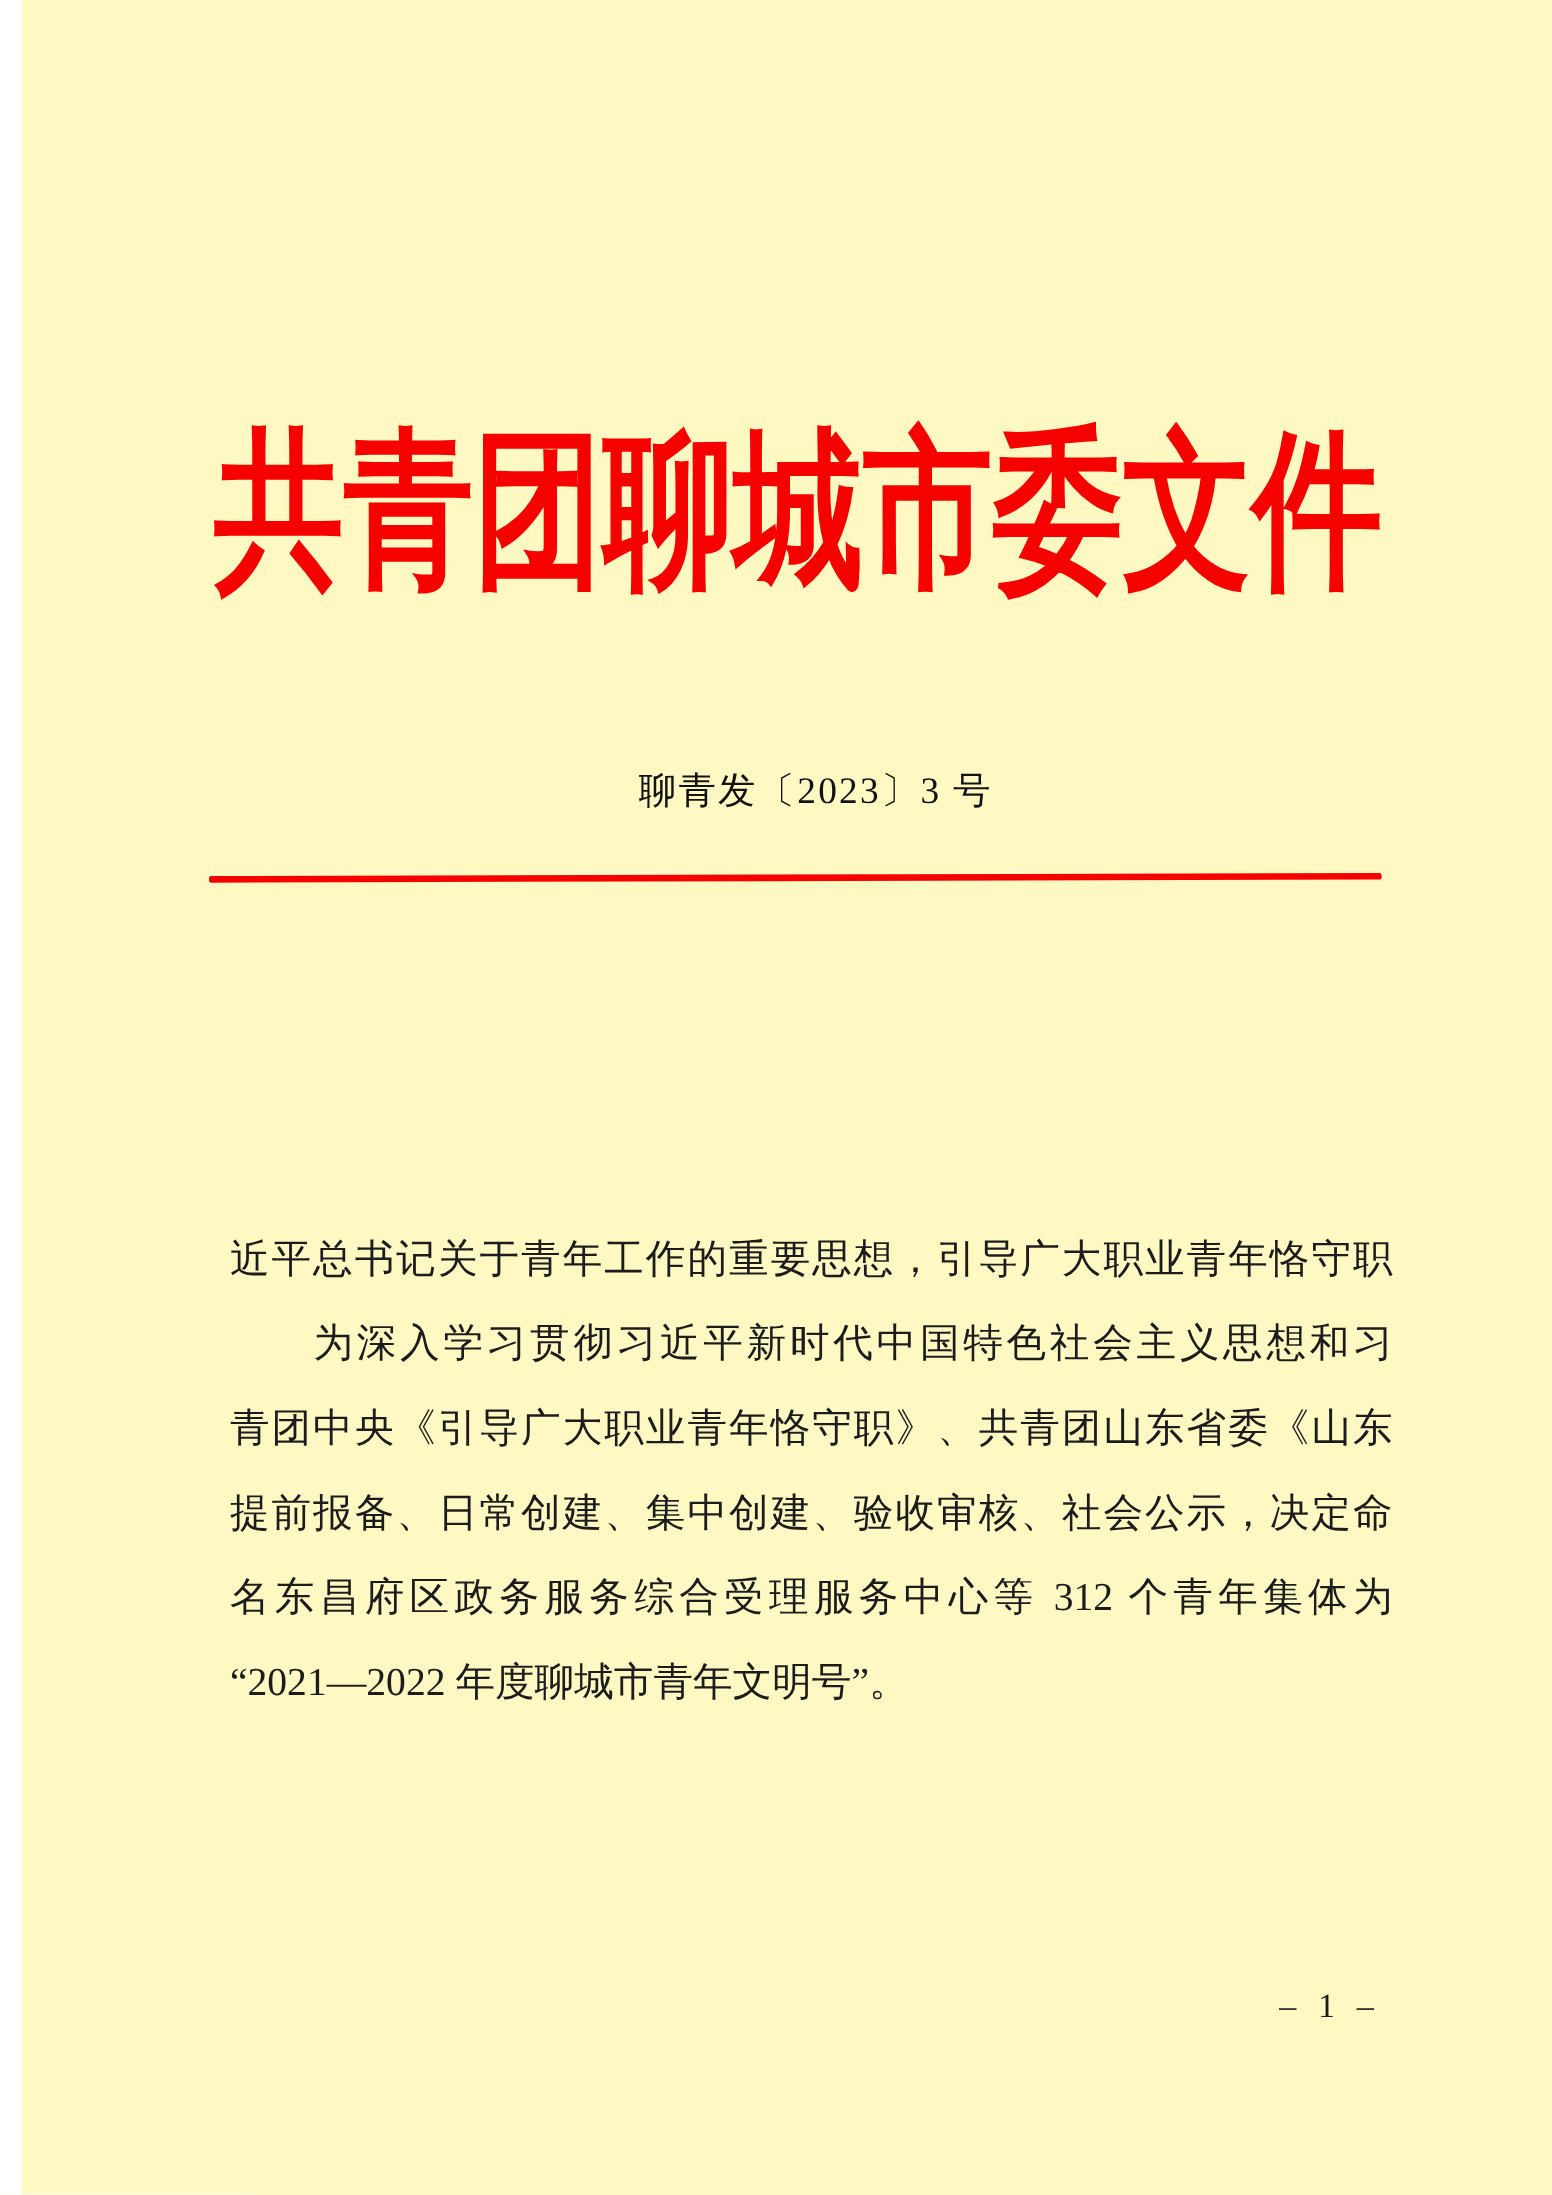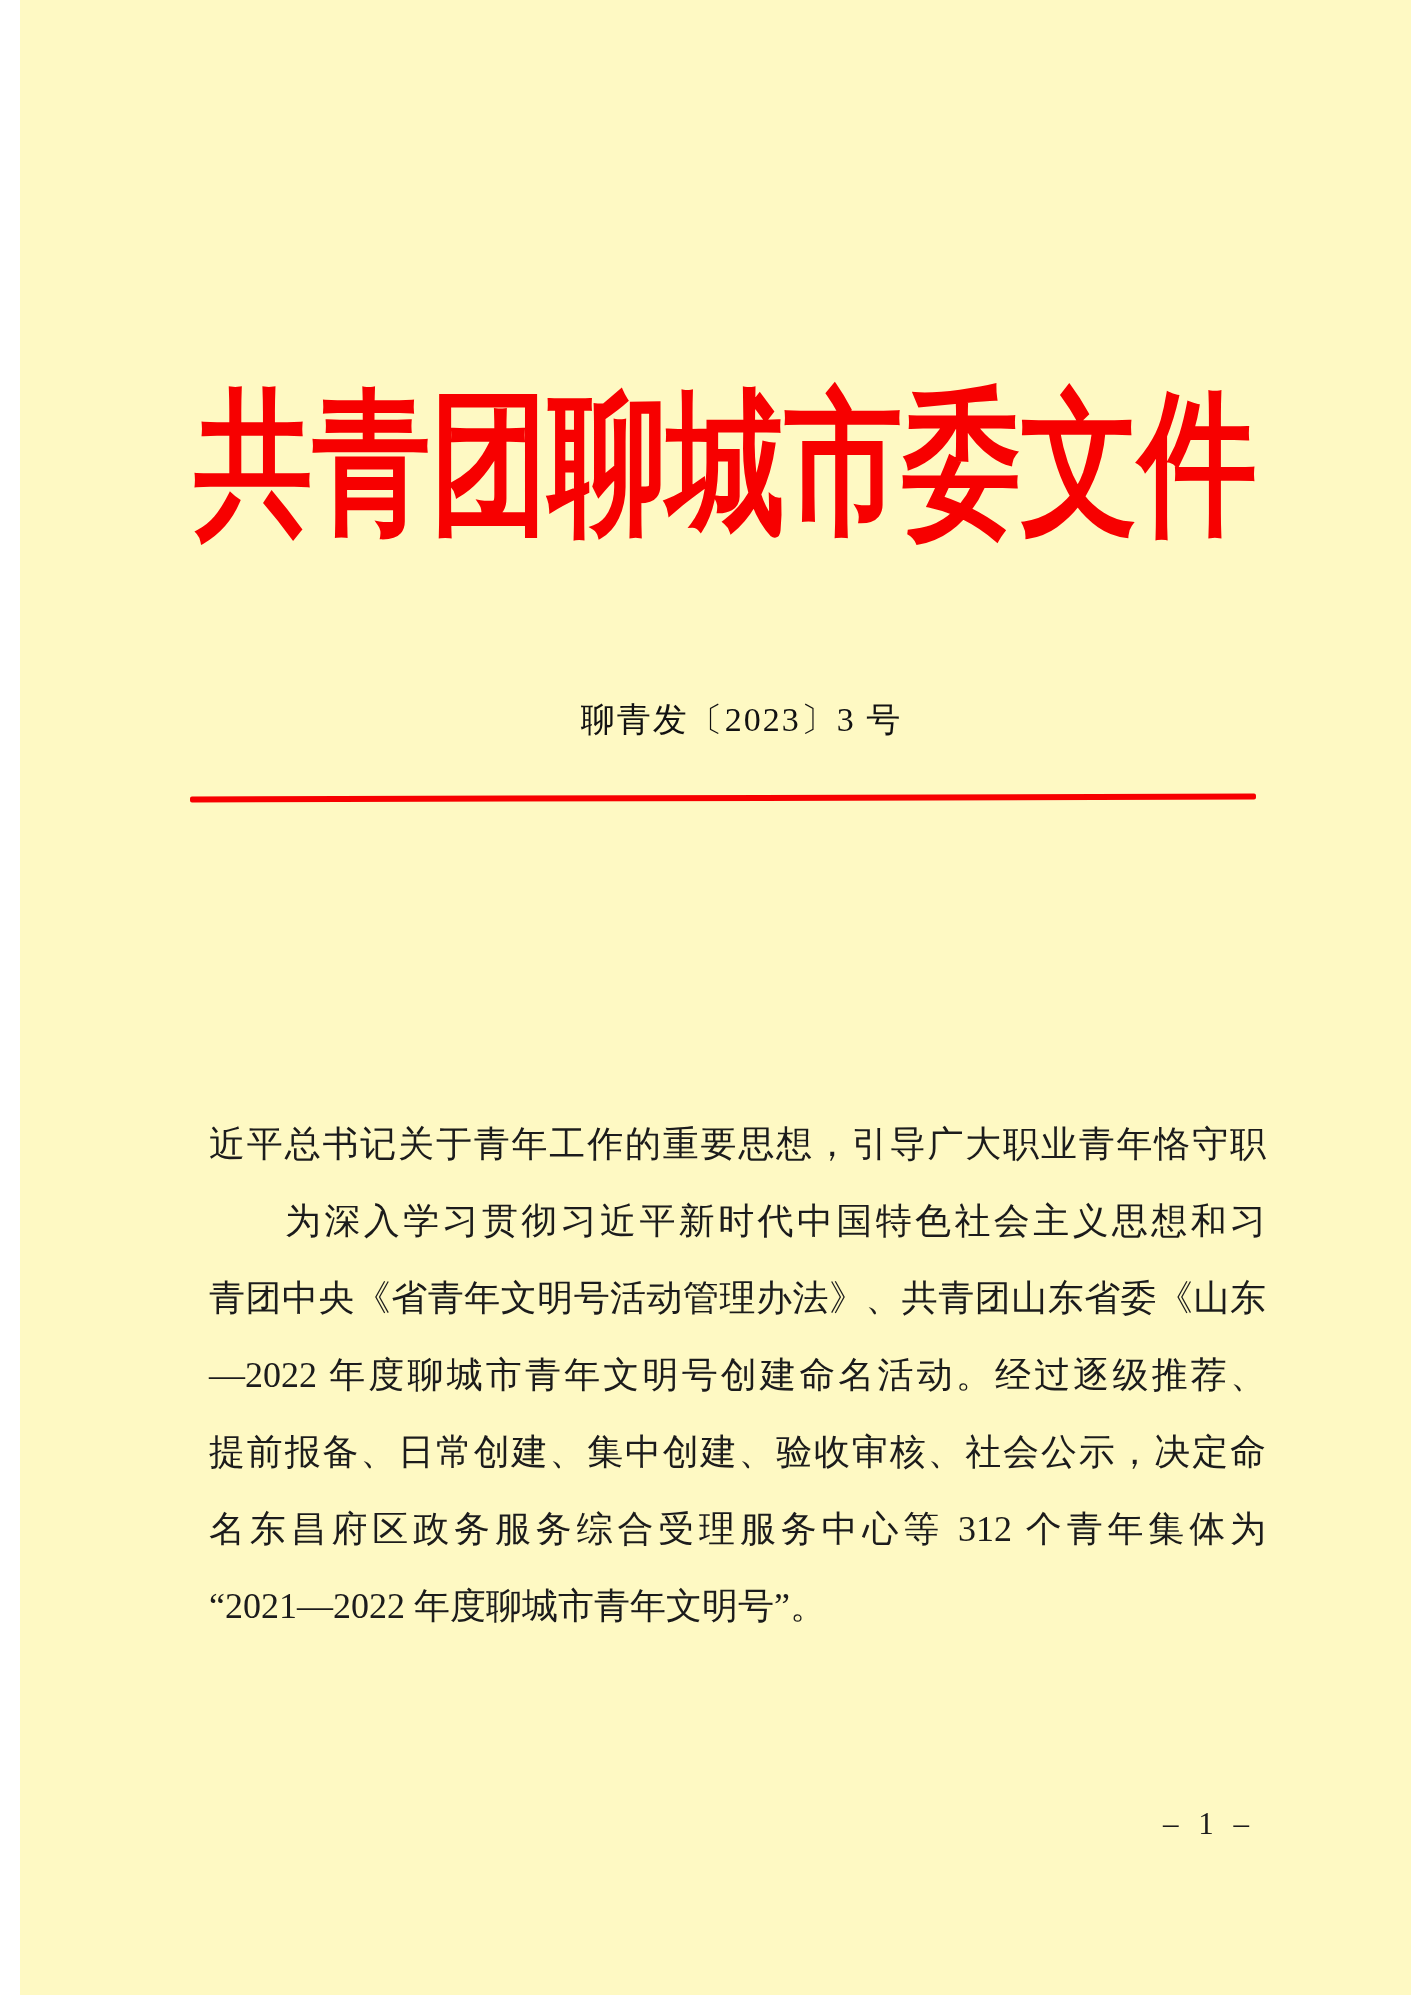--- a/index.html
+++ b/index.html
@@ -114,22 +114,21 @@
   <div class="org-title">共青团聊城市委文件</div>
 
   <div class="doc-number">聊青发〔2023〕3 号</div>
 
   <div class="red-line"></div>
 
 
   <div class="body-text">
     <div class="body-line">近平总书记关于青年工作的重要思想，引导广大职业青年恪守职</div>
     <div class="body-line indent">为深入学习贯彻习近平新时代中国特色社会主义思想和习</div>
-    <div class="body-line">青团中央《省青年文明号活动管理办法》、共青团山东省委《山东</div>
-    <div class="body-line">—2022 年度聊城市青年文明号创建命名活动。经过逐级推荐、</div>
+    <div class="body-line">青团中央《引导广大职业青年恪守职》、共青团山东省委《山东</div>
     <div class="body-line">提前报备、日常创建、集中创建、验收审核、社会公示，决定命</div>
     <div class="body-line">名东昌府区政务服务综合受理服务中心等 312 个青年集体为</div>
     <div class="body-line last">“2021—2022 年度聊城市青年文明号”。</div>
   </div>
 
   <div class="page-number">– 1 –</div>
 
 </div>
 
 </body></html>

